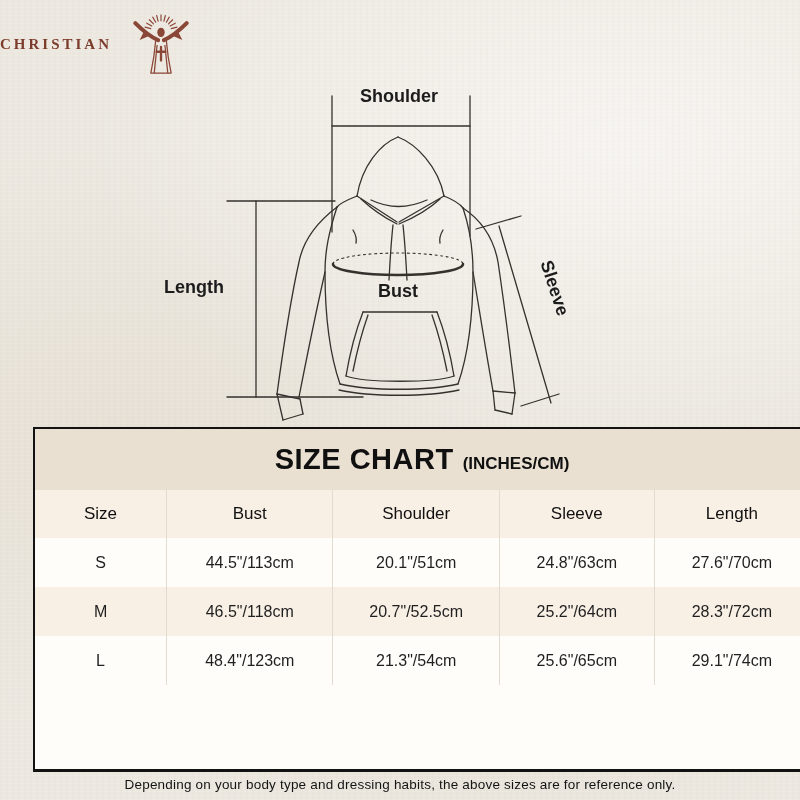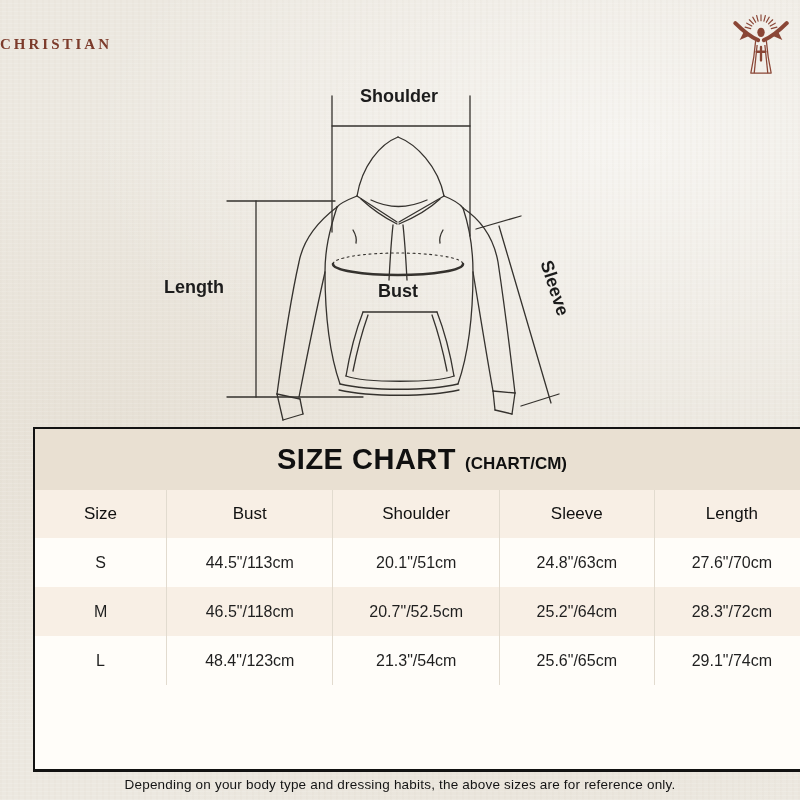--- a/index.html
+++ b/index.html
@@ -16,21 +16,21 @@
   }
   .page::before{
     content:"";position:absolute;inset:0;pointer-events:none;
     background:
       repeating-linear-gradient(0deg, rgba(255,255,255,.12) 0 1px, rgba(0,0,0,0) 1px 4px),
       repeating-linear-gradient(90deg, rgba(208,198,182,.07) 0 2px, rgba(0,0,0,0) 2px 6px);
   }
   
   .logo{
     position:absolute;top:8px;left:0;right:0;height:72px;
-    display:flex;justify-content:space-between;align-items:center;gap:10px;
+    display:flex;justify-content:flex-start;align-items:center;gap:10px;
   }
   .logo-text{
     font-family:"Liberation Serif",serif;
     font-size:15px;font-weight:700;letter-spacing:3px;
     color:#7c3b2b;white-space:nowrap;
   }
   .logo-mark{width:78px;height:64px;display:block;}
   
   .diagram{position:absolute;left:140px;top:80px;width:520px;height:350px;}
   .dlabel{
@@ -175,21 +175,21 @@
     </g>
     <text x="259" y="22" text-anchor="middle" class="dlabel">Shoulder</text>
     <text x="54" y="213" text-anchor="middle" class="dlabel">Length</text>
     <text x="258" y="217" text-anchor="middle" class="dlabel">Bust</text>
     <text transform="translate(409,210) rotate(72)" text-anchor="middle" class="dlabel">Sleeve</text>
   </svg>
 
   <section class="chart-card">
     <div class="chart-title">
       <span class="t-main">SIZE CHART</span>
-      <span class="t-sub">(CHART/CM)</span>
+      <span class="t-sub">(INCHES/CM)</span>
     </div>
     <table class="size-table">
       <colgroup>
         <col style="width:17%">
           <col style="width:21.5%">
           <col style="width:21.5%">
           <col style="width:20%">
           <col style="width:20%">
       </colgroup>
       <thead>

